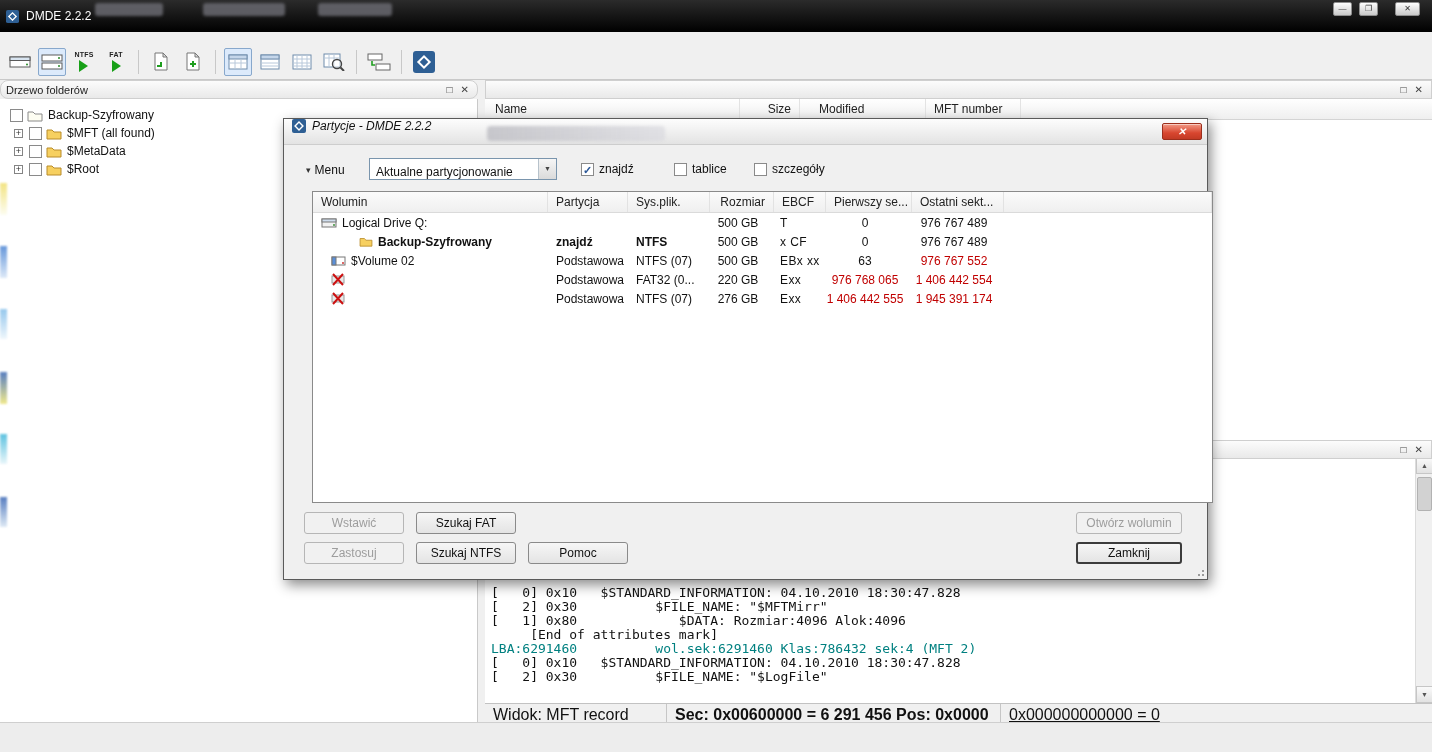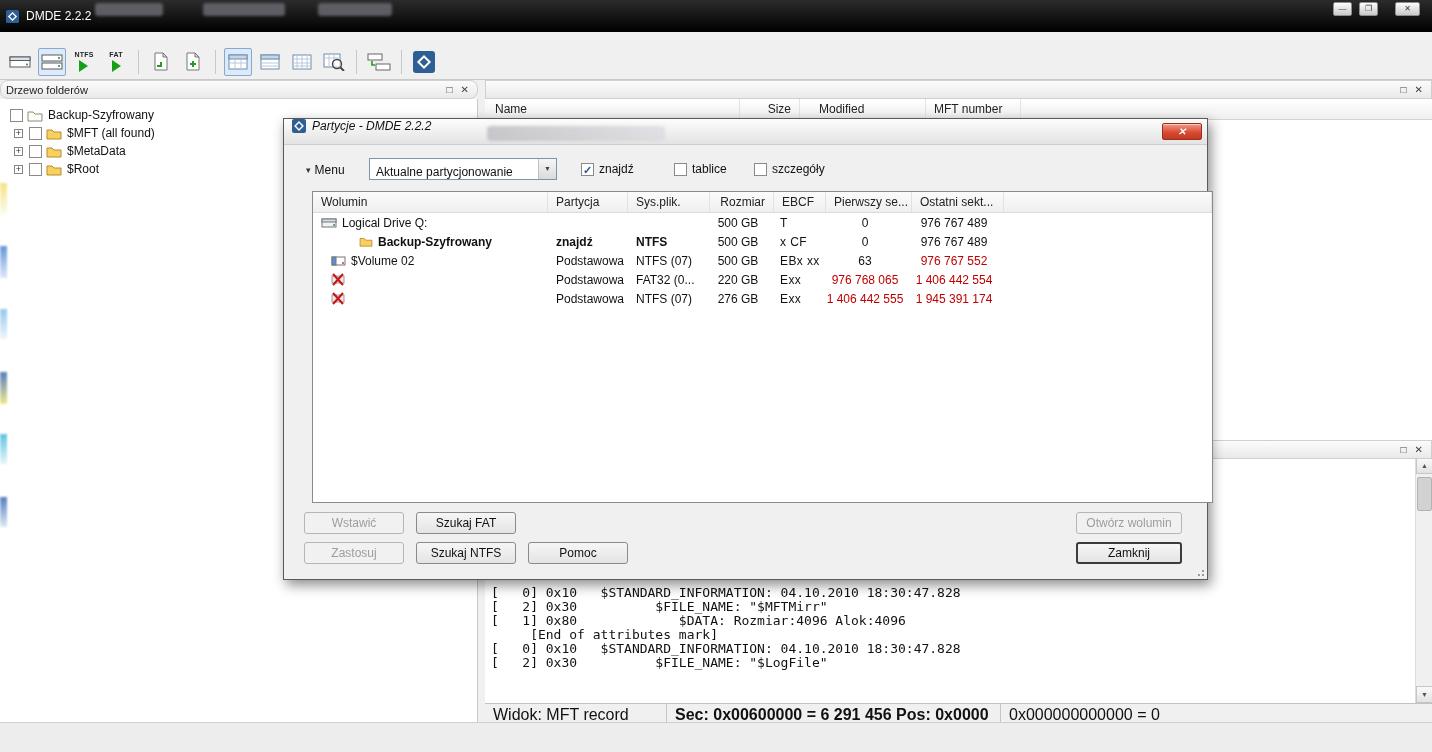--- a/index.html
+++ b/index.html
@@ -85,21 +85,21 @@
   .vs-btn { position:absolute; left:0; width:17px; height:17px; background:linear-gradient(#fafafa,#e2e2e2);
     border:1px solid #c6c6c6; font-size:7px; color:#555; text-align:center; line-height:15px; }
   .vs-up { top:0; } .vs-down { bottom:0; }
   .vs-thumb { position:absolute; left:1px; top:20px; width:15px; height:34px; background:#d2d2d2;
     border:1px solid #b2b2b2; border-radius:2px; }
 
   
   .statusbar { position:absolute; left:485px; top:703px; width:947px; height:19px; background:#f0f0f0;
     border-top:1px solid #c2c2c2; display:flex; font-size:16px; color:#111; z-index:4; }
   .sb-sec { padding:2px 8px 0; border-right:1px solid #c6c6c6; height:100%; }
-  .sb-1 { width:182px; } .sb-2 { width:334px;font-weight:bold; } .sb-3 { flex:1; border-right:none; }
+  .sb-1 { width:182px; } .sb-2 { width:334px;font-weight:bold; } .sb-3 { flex:1; border-right:none;text-decoration:underline; }
   .bottom-strip { position:absolute; left:0; top:722px; width:1432px; height:30px;
     background:#ededed; border-top:1px solid #cfcfcf; z-index:4; }
 
   
   .sliver { position:absolute; left:0; width:7px; filter:blur(.8px); opacity:.92; z-index:6; }
 
   
   .dialog { position:absolute; left:283px; top:118px; width:925px; height:462px; background:#f0f0f0;
     border:1px solid #5a5a5a; box-shadow:3px 5px 12px rgba(0,0,0,.45); z-index:50; }
   .dlg-titlebar { position:relative; height:26px; background:linear-gradient(#fdfdfd,#e3e3e3);
@@ -331,20 +331,21 @@
     <span class="ph-btn">□</span>
     <span class="ph-btn">✕</span>
   </span>
 </div>
 <div class="log-area">
   <div class="log-lines">
     <div class="log-line">[   0] 0x10   $STANDARD_INFORMATION: 04.10.2010 18:30:47.828</div>
     <div class="log-line">[   2] 0x30          $FILE_NAME: "$MFTMirr"</div>
     <div class="log-line">[   1] 0x80             $DATA: Rozmiar:4096 Alok:4096</div>
     <div class="log-line">     [End of attributes mark]</div>
+    <div class="log-line teal">LBA:6291460          wol.sek:6291460 Klas:786432 sek:4 (MFT 2)</div>
     <div class="log-line">[   0] 0x10   $STANDARD_INFORMATION: 04.10.2010 18:30:47.828</div>
     <div class="log-line">[   2] 0x30          $FILE_NAME: "$LogFile"</div>
   </div>
   <div class="vscroll">
     <div class="vs-btn vs-up"><span>▲</span></div>
     <div class="vs-thumb"></div>
     <div class="vs-btn vs-down"><span>▼</span></div>
   </div>
 </div>
 

